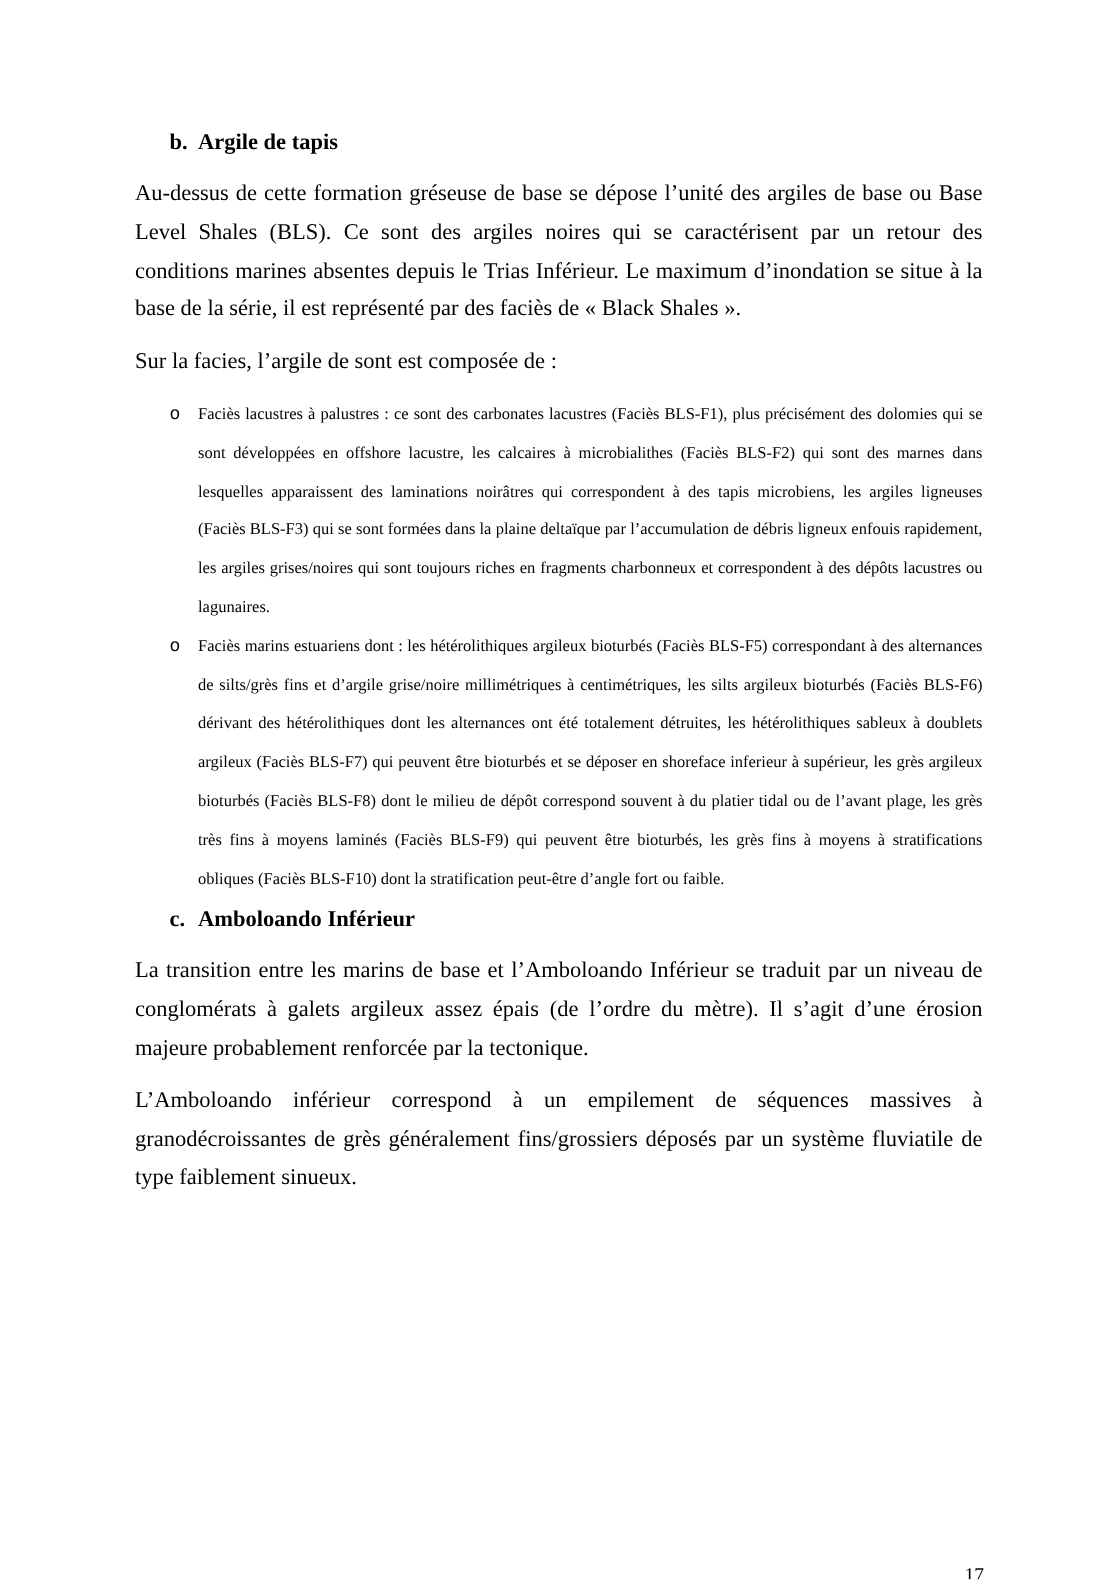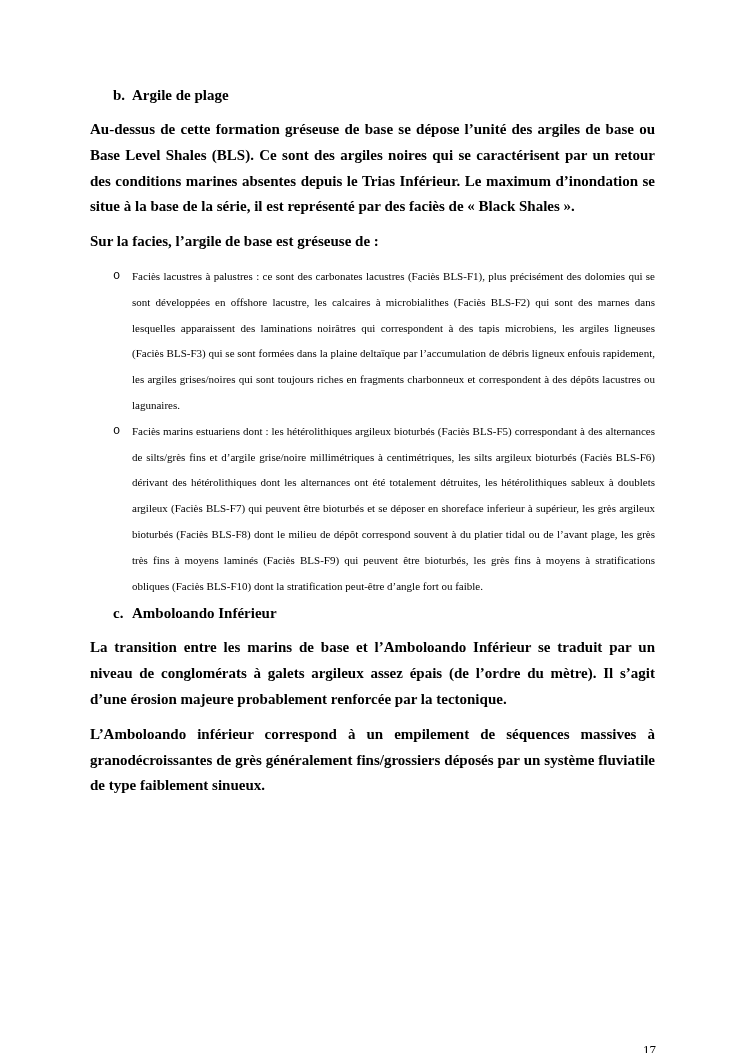--- a/index.html
+++ b/index.html
@@ -32,21 +32,20 @@
   }
   .h-marker {
     width: 19px;
     flex: 0 0 19px;
   }
   .para {
     font-size: 15px;
     line-height: 25.8px;
     text-align: justify;
     margin: 0 0 9px 0;
-    font-weight: bold;
   }
   .list {
     margin: 0;
   }
   .list-item {
     display: flex;
     margin: 0 0 0 23px;
   }
   .bullet {
     width: 19px;
@@ -72,27 +71,27 @@
     line-height: 15px;
   }
 </style>
 </head>
 <body>
 
 <div class="page">
 
   <div class="heading">
     <span class="h-marker">b.</span>
-    <span class="h-label">Argile de plage</span>
+    <span class="h-label">Argile de tapis</span>
   </div>
 
   <p class="para">Au-dessus de cette formation gréseuse de base se dépose l’unité des argiles de base ou Base Level Shales (BLS). Ce sont des argiles noires qui se caractérisent par un retour des conditions marines absentes depuis le Trias Inférieur. Le maximum d’inondation se situe à la base de la série, il est représenté par des faciès de « Black Shales ».</p>
 
 
-  <p class="para">Sur la facies, l’argile de base est gréseuse de :</p>
+  <p class="para">Sur la facies, l’argile de sont est composée de :</p>
 
   <div class="list">
     <div class="list-item">
       <span class="bullet">o</span>
       <div class="li-text">Faciès lacustres à palustres : ce sont des carbonates lacustres (Faciès BLS-F1), plus précisément des dolomies qui se sont développées en offshore lacustre, les calcaires à microbialithes (Faciès BLS-F2) qui sont des marnes dans lesquelles apparaissent des laminations noirâtres qui correspondent à des tapis microbiens, les argiles ligneuses (Faciès BLS-F3) qui se sont formées dans la plaine deltaïque par l’accumulation de débris ligneux enfouis rapidement, les argiles grises/noires qui sont toujours riches en fragments charbonneux et correspondent à des dépôts lacustres ou lagunaires.</div>
     </div>
     <div class="list-item">
       <span class="bullet">o</span>
       <div class="li-text">Faciès marins estuariens dont : les hétérolithiques argileux bioturbés (Faciès BLS-F5) correspondant à des alternances de silts/grès fins et d’argile grise/noire millimétriques à centimétriques, les silts argileux bioturbés (Faciès BLS-F6) dérivant des hétérolithiques dont les alternances ont été totalement détruites, les hétérolithiques sableux à doublets argileux (Faciès BLS-F7) qui peuvent être bioturbés et se déposer en shoreface inferieur à supérieur, les grès argileux bioturbés (Faciès BLS-F8) dont le milieu de dépôt correspond souvent à du platier tidal ou de l’avant plage, les grès très fins à moyens laminés (Faciès BLS-F9) qui peuvent être bioturbés, les grès fins à moyens à stratifications obliques (Faciès BLS-F10) dont la stratification peut-être d’angle fort ou faible.</div>
     </div>

